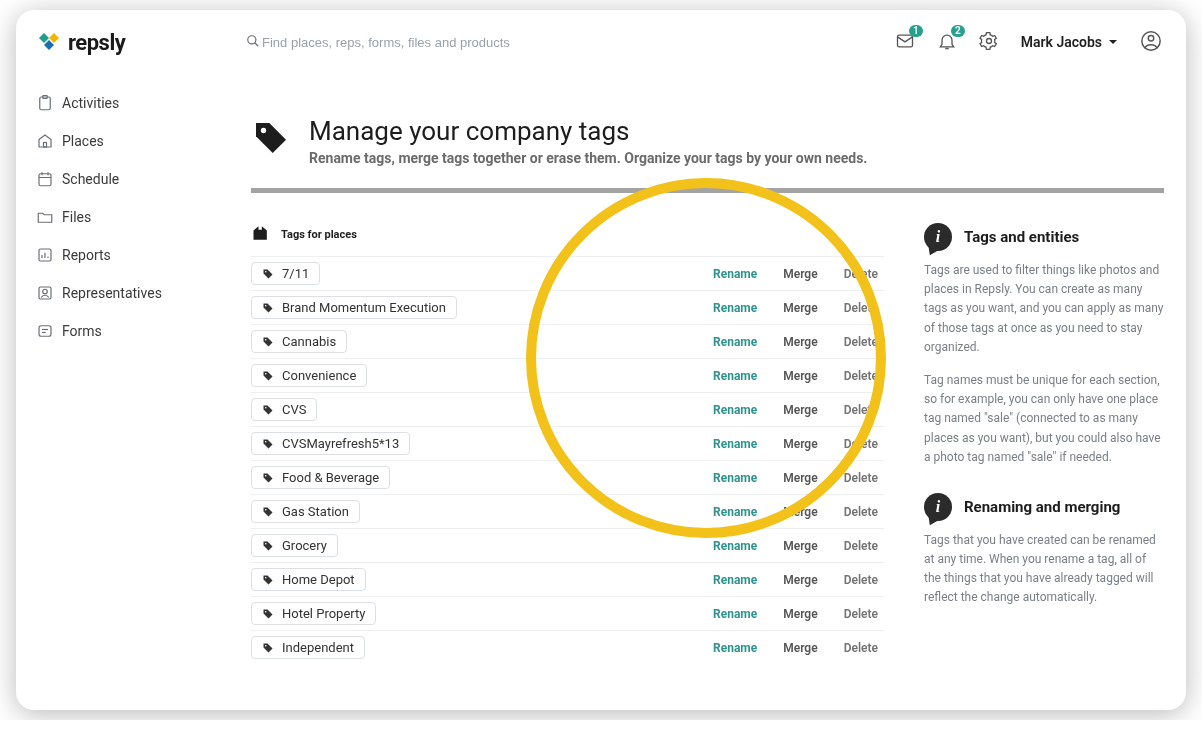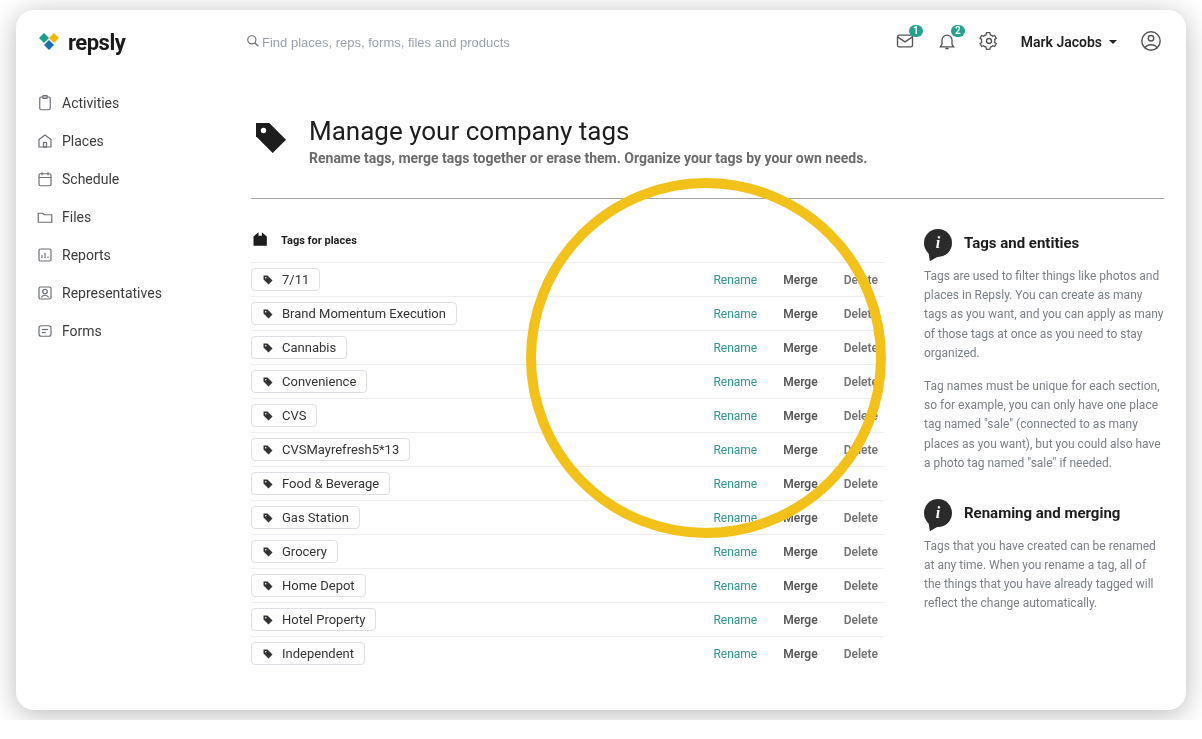--- a/index.html
+++ b/index.html
@@ -111,22 +111,22 @@
     top: 108px;
     left: 235px;
     right: 22px;
     bottom: 0;
     overflow: hidden;
   }
   .page-header {
     display: flex;
     align-items: flex-start;
     gap: 18px;
-    border-bottom: 1px solid #a3a3a3;
-    padding-bottom: 32px;
+    border-bottom: 5px solid #a3a3a3;
+    padding-bottom: 22px;
   }
   .tag-hero svg { display:block; }
   .page-title {
     font-size: 26px;
     font-weight: 400;
     color: #1d1d1d;
     margin-top: -2px;
   }
   .page-sub {
     font-size: 14px;
@@ -171,21 +171,21 @@
   }
   .tag-chip svg { display:block; }
   .row-actions {
     margin-left: auto;
     display: flex;
     align-items: center;
     gap: 26px;
     padding-right: 6px;
     font-size: 12px;
   }
-  .act-rename { color: #2e948d; font-weight: 400; cursor:pointer; }
+  .act-rename { color: #2e948d; font-weight: 700; cursor:pointer; }
   .act-merge  { color: #555;    font-weight: 600; cursor:pointer; }
   .act-delete { color: #737373; font-weight: 600; cursor:pointer; }
 
   .info-col {
     width: 240px;
     flex-shrink: 0;
     font-size: 12px;
     color: #7a7f87;
     line-height: 1.6;
   }

